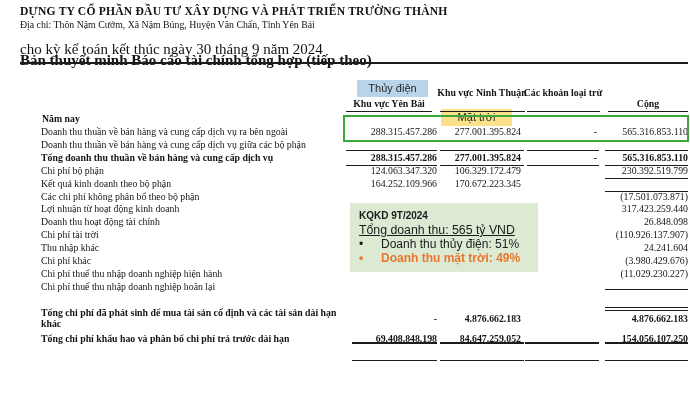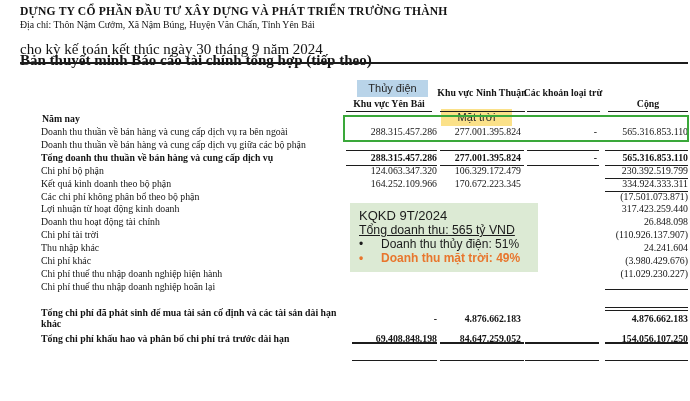--- a/index.html
+++ b/index.html
@@ -44,21 +44,21 @@
   .trow.twolines { height:25px; margin-top:13px; line-height:11.6px; align-items:center; }
   .trow.twolines .lbl { white-space:normal; align-self:start; }
   .trow.lastrow  { margin-top:1.5px; }
 
   
   .hl-rect { position:absolute; left:343px; top:115px; width:346px; height:27px;
              border:2px solid #3aa83a; background:transparent; }
   .kqkd { position:absolute; left:350px; top:203px; width:188px; height:69px;
           background:#dcead4; font-family:"Liberation Sans", sans-serif; color:#1b1b1b;
           padding:5px 0 0 9px; }
-  .kqkd .t1 { font-size:13px; font-weight:normal; line-height:15px; }
+  .kqkd .t1 { font-size:10px; font-weight:bold; line-height:15px; }
   .kqkd .t2 { font-size:12.3px; line-height:15px;text-decoration:underline; }
   .kqkd .bul { display:flex; font-size:12px; line-height:13.8px; }
   .kqkd .dot { width:13px; margin-right:9px; }
   .kqkd .b2 { color:#e8762d; font-weight:bold; }
 </style>
 </head>
 <body>
 
 <div class="page">
 
@@ -110,21 +110,20 @@
         <div class="num">124.063.347.320</div>
         <div class="num">106.329.172.479</div>
         <div class="num"></div>
         <div class="num">230.392.519.799</div>
       </div>
       <div class="trow">
         <div class="lbl">Kết quả kinh doanh theo bộ phận</div>
         <div class="num">164.252.109.966</div>
         <div class="num">170.672.223.345</div>
         <div class="num"></div>
-        <div class="num">334.924.333.311</div>
       </div>
       <div class="trow">
         <div class="lbl">Các chi phí không phân bổ theo bộ phận</div>
         <div class="num"></div>
         <div class="num"></div>
         <div class="num"></div>
         <div class="num">(17.501.073.871)</div>
       </div>
       <div class="trow">
         <div class="lbl">Lợi nhuận từ hoạt động kinh doanh</div>

